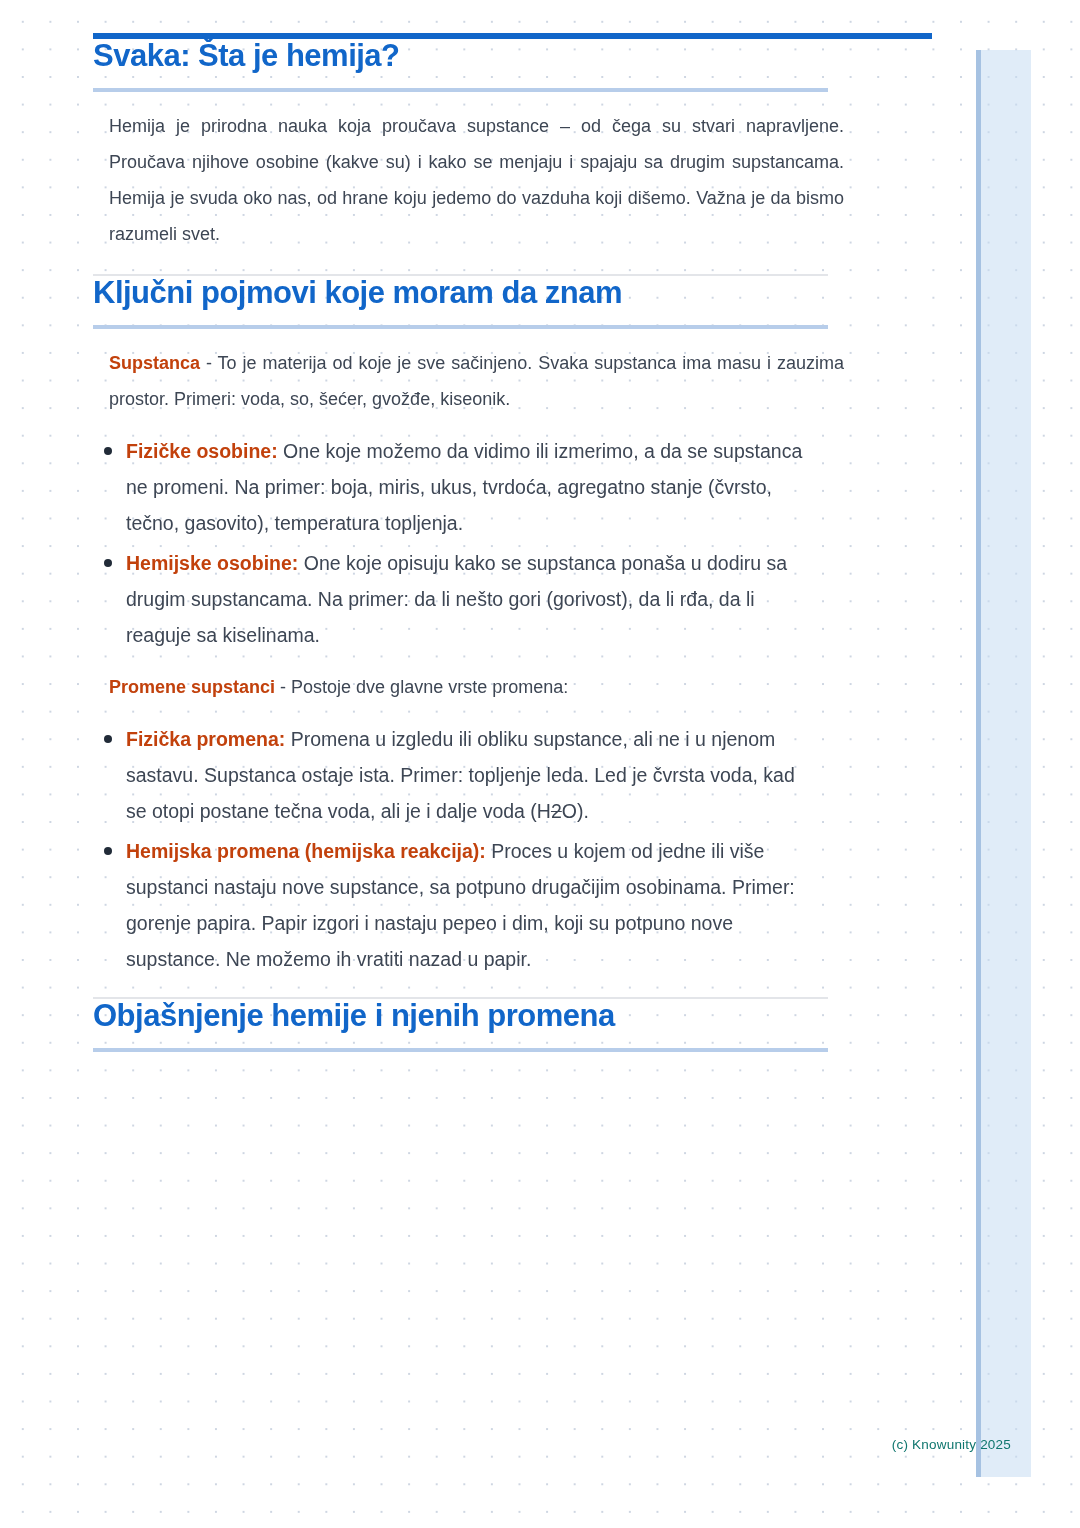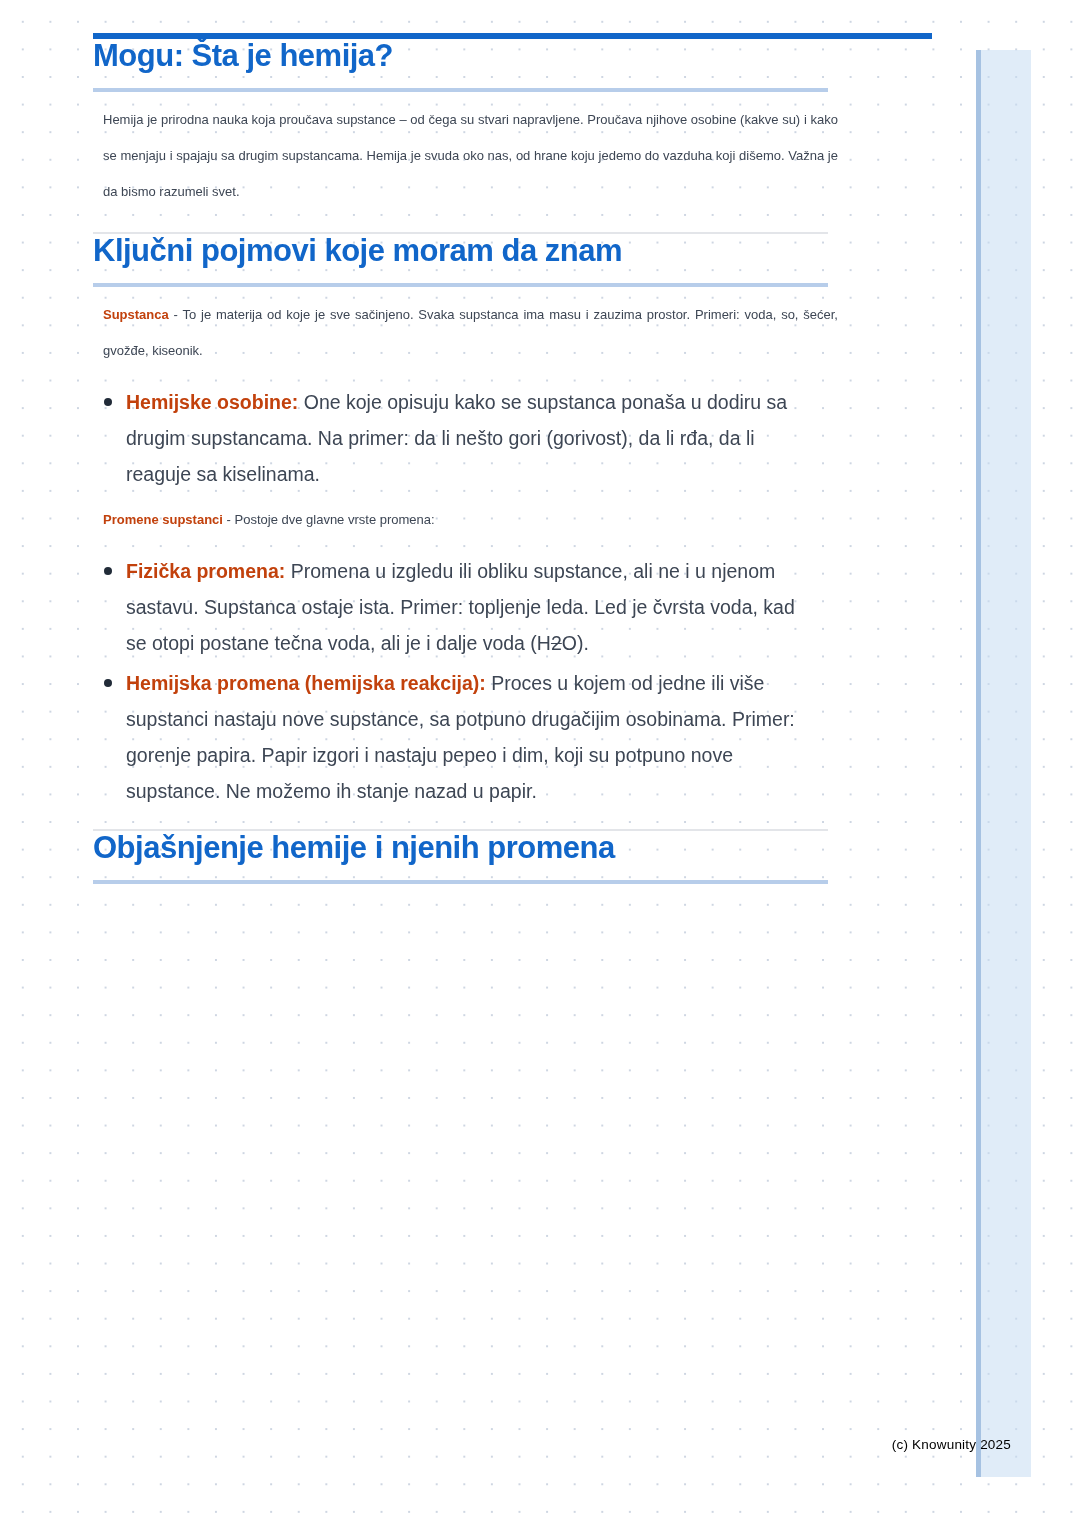--- a/index.html
+++ b/index.html
@@ -67,22 +67,22 @@
   .h2-third   { margin-top: 46px; }
   .heading-underline {
     margin-top: 15px;
     width: 735px;
     height: 4px;
     background: #b7cdea;
     border: none;
   }
 
   p.body-par {
-    margin: 10px;
-    font-size: 13px;
+    margin: 16px;
+    font-size: 18px;
     line-height: 36px;
     text-align: justify;
     color: #3d4654;
   }
   .par-intro     { margin-top: 24px; }
   .par-supstanca { margin-top: 26px; }
   .par-osobine   { margin-top: 26px; }
   .par-promene   { margin-top: 12px; }
 
   .lead { font-weight: 700; color: #c2410c; }
@@ -120,55 +120,56 @@
     border-radius: 50%;
     background: #212b38;
   }
   .strike { text-decoration: line-through; }
 
   .footer-credit {
     position: absolute;
     top: 1437px;
     right: 69px;
     font-size: 13.5px;
-    color: #000000;
+    color: #0f766e;
     letter-spacing: 0.2px;
   }
 </style>
 </head>
 <body>
 
 <div class="right-strip"></div>
 
 <div class="content">
 
   <div class="title-rule"></div>
 
-  <h2 class="section-heading h2-first">Mogu: Šta je hemija?</h2>
+  <h2 class="section-heading h2-first">Svaka: Šta je hemija?</h2>
   <div class="heading-underline"></div>
 
   <p class="body-par par-intro text-col">Hemija je prirodna nauka koja proučava supstance – od čega su stvari napravljene. Proučava njihove osobine (kakve su) i kako se menjaju i spajaju sa drugim supstancama. Hemija je svuda oko nas, od hrane koju jedemo do vazduha koji dišemo. Važna je da bismo razumeli svet.</p>
 
   <div class="divider"></div>
 
   <h2 class="section-heading h2-second">Ključni pojmovi koje moram da znam</h2>
   <div class="heading-underline"></div>
 
   <p class="body-par par-supstanca text-col"><span class="lead">Supstanca</span><span> - </span><span>To je materija od koje je sve sačinjeno. Svaka supstanca ima masu i zauzima prostor. Primeri: voda, so, šećer, gvožđe, kiseonik.</span></p>
 
 
   <ul class="bullet-list">
+    <li><span class="bullet-dot"></span><span class="lead">Fizičke osobine:</span><span> One koje možemo da vidimo ili izmerimo, a da se supstanca ne promeni. Na primer: boja, miris, ukus, tvrdoća, agregatno stanje (čvrsto, tečno, gasovito), temperatura topljenja.</span></li>
     <li><span class="bullet-dot"></span><span class="lead">Hemijske osobine:</span><span> One koje opisuju kako se supstanca ponaša u dodiru sa drugim supstancama. Na primer: da li nešto gori (gorivost), da li rđa, da li reaguje sa kiselinama.</span></li>
   </ul>
 
   <p class="body-par par-promene text-col"><span class="lead">Promene supstanci</span><span> - </span><span>Postoje dve glavne vrste promena:</span></p>
 
   <ul class="bullet-list">
     <li><span class="bullet-dot"></span><span class="lead">Fizička promena:</span><span> Promena u izgledu ili obliku supstance, ali ne i u njenom sastavu. Supstanca ostaje ista. Primer: topljenje leda. Led je čvrsta voda, kad se otopi postane tečna voda, ali je i dalje voda (H</span><span class="strike">2</span><span>O).</span></li>
-    <li><span class="bullet-dot"></span><span class="lead">Hemijska promena (hemijska reakcija):</span><span> Proces u kojem od jedne ili više supstanci nastaju nove supstance, sa potpuno drugačijim osobinama. Primer: gorenje papira. Papir izgori i nastaju pepeo i dim, koji su potpuno nove supstance. Ne možemo ih stanje nazad u papir.</span><span class="strike"></span><span></span></li>
+    <li><span class="bullet-dot"></span><span class="lead">Hemijska promena (hemijska reakcija):</span><span> Proces u kojem od jedne ili više supstanci nastaju nove supstance, sa potpuno drugačijim osobinama. Primer: gorenje papira. Papir izgori i nastaju pepeo i dim, koji su potpuno nove supstance. Ne možemo ih vratiti nazad u papir.</span><span class="strike"></span><span></span></li>
   </ul>
 
   <div class="divider divider-2"></div>
 
   <h2 class="section-heading h2-third">Objašnjenje hemije i njenih promena</h2>
   <div class="heading-underline"></div>
 
 </div>
 
 <div class="footer-credit">(c) Knowunity 2025</div>

